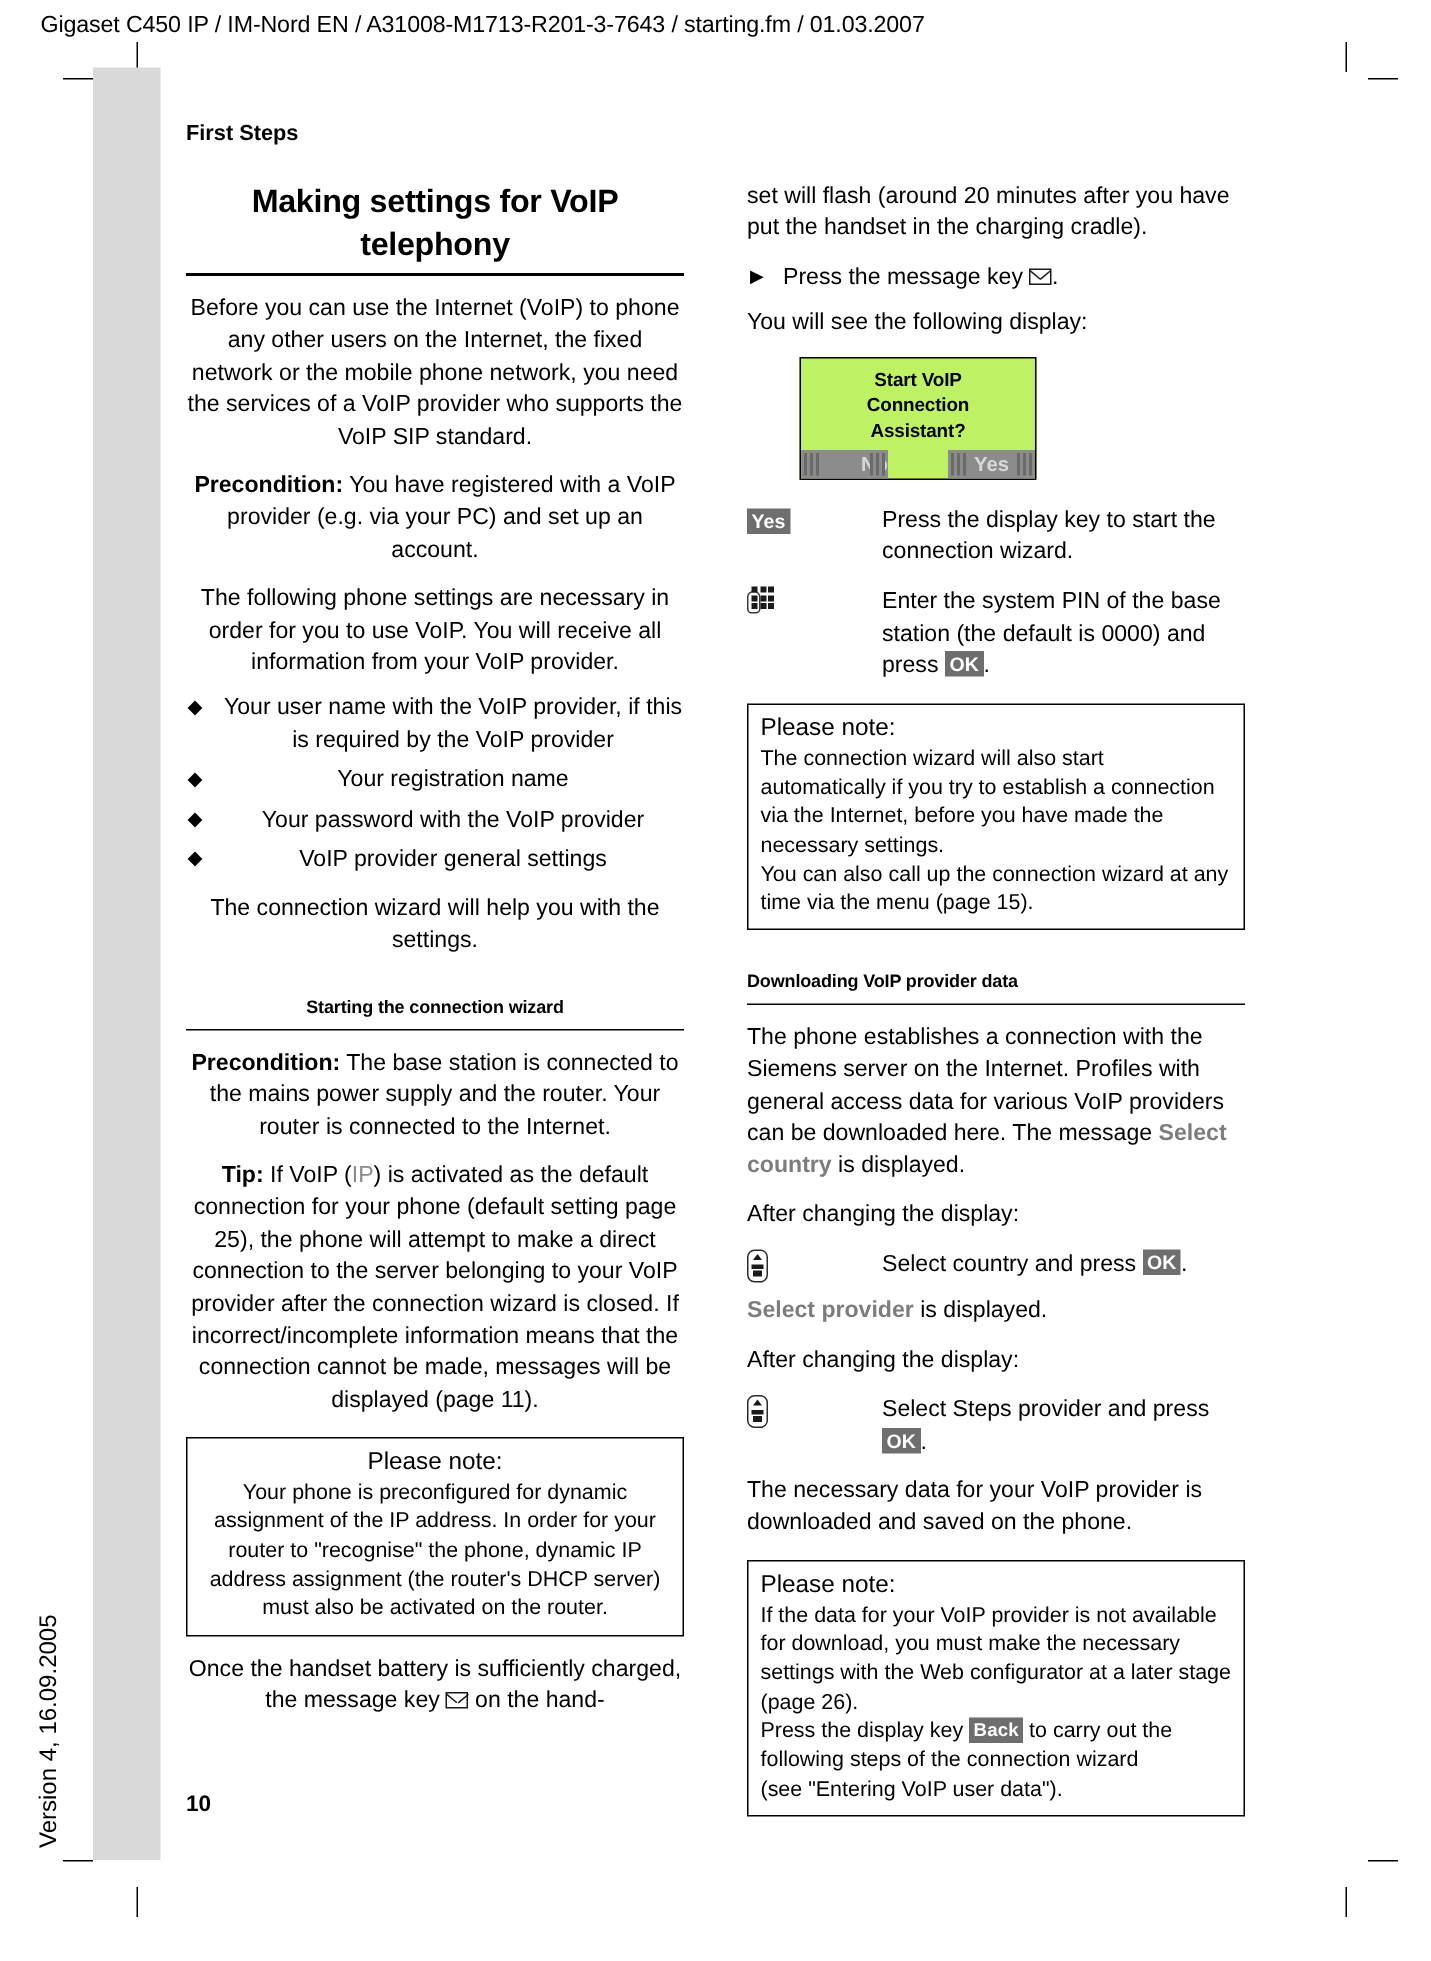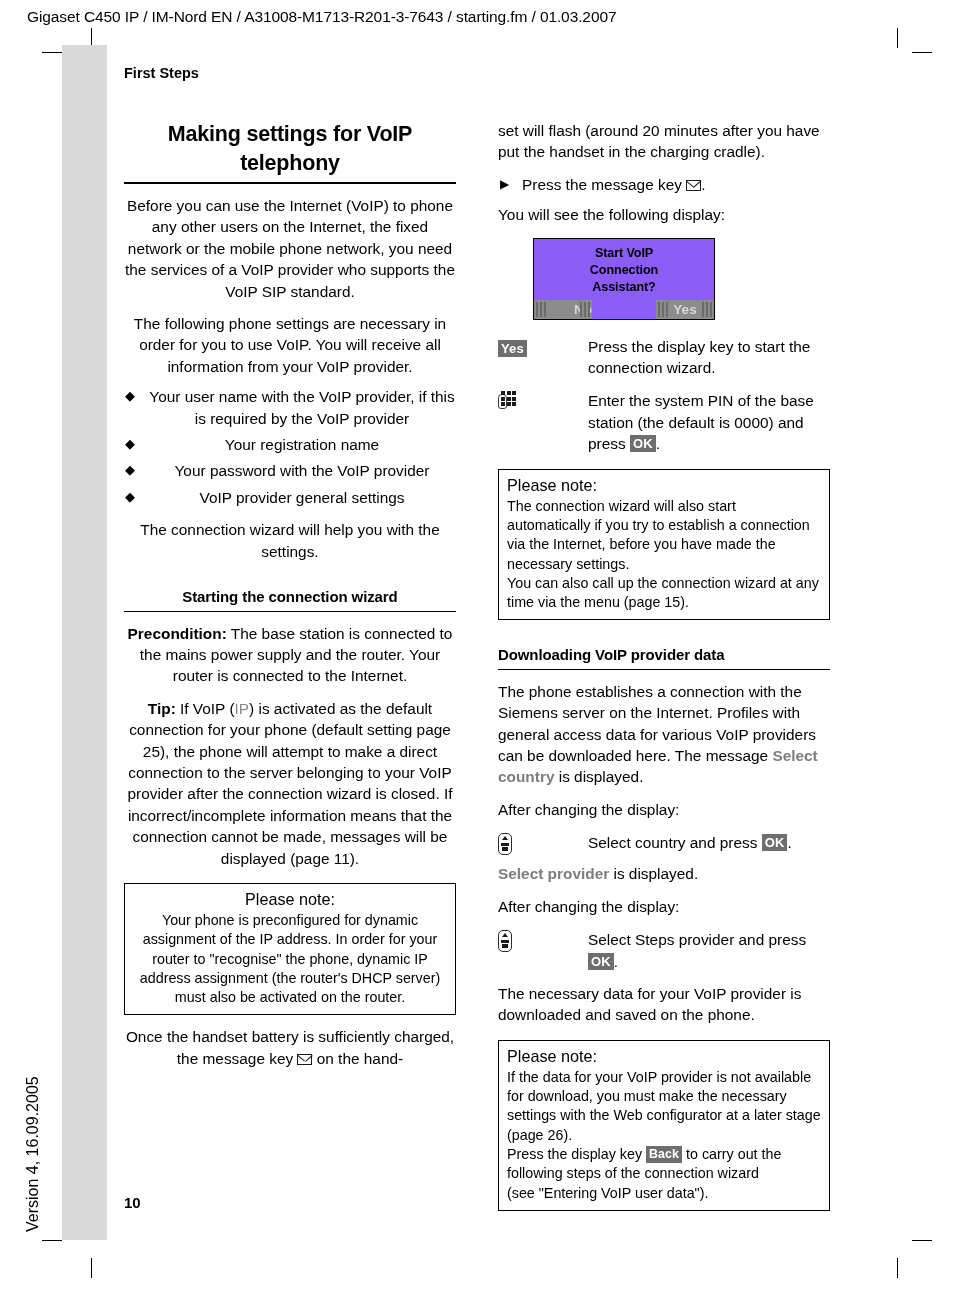--- a/index.html
+++ b/index.html
@@ -55,21 +55,21 @@
     transform: rotate(-90deg);
     transform-origin: 50% 50%;
     font-size: 16px;
     white-space: nowrap;
   }
 
   
   .chapter-label {
     position: absolute;
     left: 124px;
-    top: 65px;
+    top: 81px;
     font-size: 14.5px;
     font-weight: bold;
     text-align: right;
   }
 
   .page-number {
     position: absolute;
     left: 124px;
     top: 1194px;
     font-size: 15px;
@@ -90,21 +90,21 @@
   h1.title {
     font-size: 21.5px;
     font-weight: bold;
     line-height: 29px;
     margin: 0 0 0 0;
     padding: 0 0 4px 0;
     border-bottom: 2.4px solid #000;
     letter-spacing: -0.2px;
   }
   h2.subhead {
-    font-size: 15px;
+    font-size: 12px;
     font-weight: bold;
     margin: 24px 0 0 0;
     padding: 0 0 3px 0;
     border-bottom: 1.3px solid #000;
     letter-spacing: -0.1px;
   }
 
   p.para {
     margin: 11px 0 0 0;
   }
@@ -183,23 +183,23 @@
     line-height: 15px;
     padding: 1px 3px 1px 3px;
     vertical-align: 1px;
     letter-spacing: 0.1px;
   }
   .softkey.sm { font-size: 12.4px; }
 
   
   .handset {
     margin: 12px 0 16px 35px;
-    width: 182px;
+    width: 158px;
     height: 82px;
-    background: #8b5cf6;
+    background: #bef264;
     border: 1.6px solid #000;
     position: relative;
     box-sizing: border-box;
   }
   .handset .dtext {
     text-align: center;
     font-size: 12.6px;
     font-weight: bold;
     line-height: 17px;
     color: #000;
@@ -368,20 +368,23 @@
 
 <div class="chapter-label">First Steps</div>
 <div class="page-number">10</div>
 
 <div class="col col-left">
 
   <h1 class="title">Making settings for VoIP telephony</h1>
 
   <p class="para">Before you can use the Internet (VoIP) to phone any other users on the Internet, the fixed network or the mobile phone network, you need the services of a VoIP provider who supports the VoIP SIP standard.</p>
 
+  <p class="para">
+    <b class="lead">Precondition:</b><span> You have registered with a VoIP provider (e.g. via your PC) and set up an account.</span>
+  </p>
 
   <p class="para">The following phone settings are necessary in order for you to use VoIP. You will receive all information from your VoIP provider.</p>
 
   <ul class="diamond">
     <li><span class="dia">◆</span><span>Your user name with the VoIP provider, if this is required by the VoIP provider</span></li>
     <li><span class="dia">◆</span><span>Your registration name</span></li>
     <li><span class="dia">◆</span><span>Your password with the VoIP provider</span></li>
     <li><span class="dia">◆</span><span>VoIP provider general settings</span></li>
   </ul>
 

